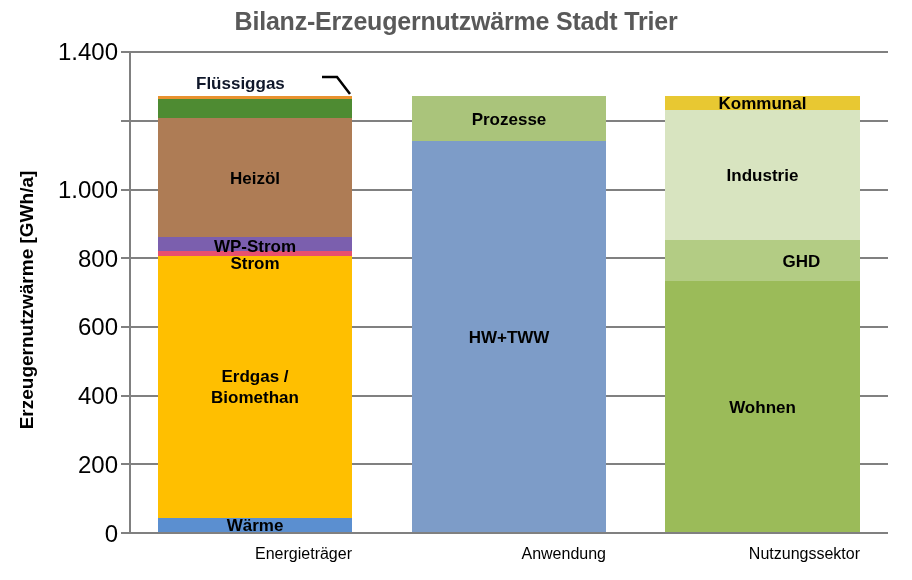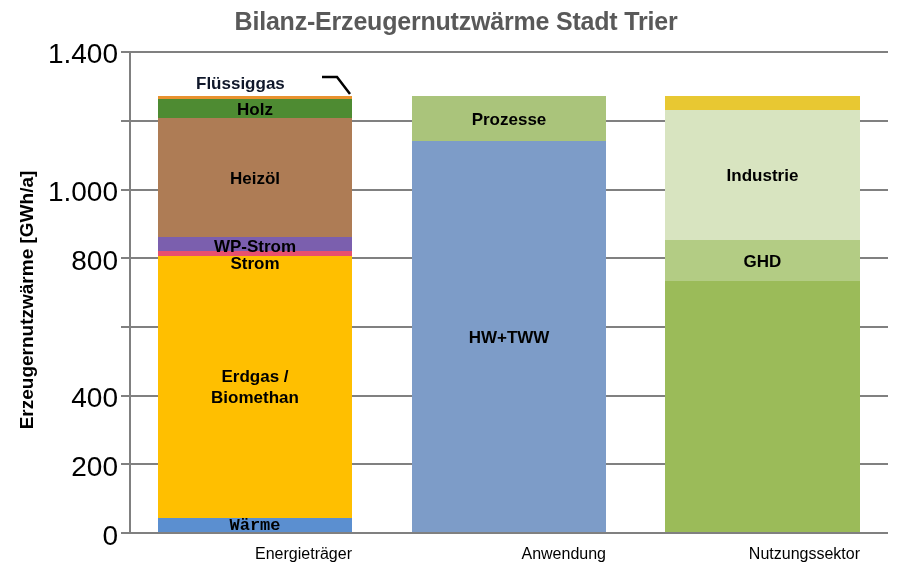--- a/index.html
+++ b/index.html
@@ -42,21 +42,21 @@
     background:#808080;
   }
   #axis-line{
     position:absolute;left:129px;top:51px;width:2px;height:483px;background:#808080;
   }
   .tick{
     position:absolute;left:121px;width:9px;height:2px;background:#808080;
   }
   .ytick-label{
     position:absolute;right:0;width:110px;text-align:right;
-    font-size:28px;color:#000;white-space:nowrap;
+    font-size:24px;color:#000;white-space:nowrap;
   }
   #ytick-labels{position:absolute;left:0;top:0;width:118px;height:580px;}
 
   
   .bar{position:absolute;}
   .seg{position:absolute;left:0;width:100%;}
 
   .seg-label{
     position:absolute;left:0;width:100%;
     text-align:center;
@@ -83,20 +83,21 @@
 <div id="chart-root">
 
   <div id="chart-title">Bilanz-Erzeugernutzwärme Stadt Trier</div>
 
   <div id="y-axis-title">Erzeugernutzwärme [GWh/a]</div>
 
   <div id="ytick-labels">
     <div class="ytick-label" style="top:38px;">1.400</div>
     <div class="ytick-label" style="top:176px;">1.000</div>
     <div class="ytick-label" style="top:245px;">800</div>
+    <div class="ytick-label" style="top:313px;">600</div>
     <div class="ytick-label" style="top:382px;">400</div>
     <div class="ytick-label" style="top:451px;">200</div>
     <div class="ytick-label" style="top:520px;">0</div>
   </div>
 
   <div class="tick" style="top:51px;"></div>
   <div class="tick" style="top:120px;"></div>
   <div class="tick" style="top:189px;"></div>
   <div class="tick" style="top:257px;"></div>
   <div class="tick" style="top:326px;"></div>
@@ -111,46 +112,47 @@
     <div class="gridline" style="top:69px;"></div>
     <div class="gridline" style="top:138px;"></div>
     <div class="gridline" style="top:206px;"></div>
     <div class="gridline" style="top:275px;"></div>
     <div class="gridline" style="top:344px;"></div>
     <div class="gridline" style="top:412px;"></div>
     <div class="gridline" style="top:481px;"></div>
 
     <div class="bar" id="bar-0" style="left: 28px; width: 194px; top: 45.3514px; height: 435.649px;">
         <div class="seg" style="height: 13.7429px; bottom: 0px; background: rgb(91, 143, 208);"></div>
-        <div class="seg-label" style="bottom: -2.12857px; font-family: Liberation Mono, monospace;">Wärme</div>
+        <div class="seg-label" style="bottom: -2.12857px;">Wärme</div>
         <div class="seg" style="height: 262.145px; bottom: 13.7429px; background: rgb(255, 191, 0);"></div>
         <div class="seg-label" style="line-height: 1.25; bottom: 123.315px;">Erdgas /<br>Biomethan</div>
         <div class="seg" style="height: 5.15357px; bottom: 275.888px; background: rgb(232, 80, 110);"></div>
         <div class="seg-label" style="bottom: 260.465px;">Strom</div>
         <div class="seg" style="height: 13.7429px; bottom: 281.041px; background: rgb(123, 95, 174);"></div>
         <div class="seg-label" style="bottom: 276.913px;">WP-Strom</div>
         <div class="seg" style="height: 118.876px; bottom: 294.784px; background: rgb(174, 124, 85);"></div>
         <div class="seg-label" style="bottom: 345.222px;">Heizöl</div>
         <div class="seg" style="height: 18.8964px; bottom: 413.66px; background: rgb(78, 139, 50);"></div>
-        <div class="seg-label" style="bottom: 414.108px;">Holz</div>
         <div class="seg" style="height: 3.09214px; bottom: 432.556px; background: rgb(232, 146, 46);"></div>
       </div>
     <div class="bar" id="bar-1" style="left: 282px; width: 194px; top: 45.3514px; height: 435.649px;">
         <div class="seg" style="height: 390.984px; bottom: 0px; background: rgb(125, 156, 200);"></div>
         <div class="seg-label" style="bottom: 186.492px; text-align: center;">HW+TWW</div>
         <div class="seg" style="height: 44.6643px; bottom: 390.984px; background: rgb(170, 196, 123);"></div>
         <div class="seg-label" style="bottom: 404.316px;">Prozesse</div>
       </div>
     <div class="bar" id="bar-2" style="left: 535px; width: 195px; top: 45.3514px; height: 435.649px;">
         <div class="seg" style="height: 250.807px; bottom: 0px; background: rgb(155, 187, 89);"></div>
+        <div class="seg-label" style="bottom: 116.404px;">Wohnen</div>
         <div class="seg" style="height: 41.2286px; bottom: 250.807px; background: rgb(179, 204, 132);"></div>
-        <div class="seg-label" style="bottom: 262.421px;">GHD</div>
+        <div class="seg-label" style="bottom: 262.421px; padding-left: 39px;">GHD</div>
         <div class="seg" style="height: 129.87px; bottom: 292.036px; background: rgb(216, 228, 192);"></div>
         <div class="seg-label" style="bottom: 347.971px;">Industrie</div>
         <div class="seg" style="height: 13.7429px; bottom: 421.906px; background: rgb(232, 200, 50);"></div>
+        <div class="seg-label" style="bottom: 419.777px;">Kommunal</div>
       </div>
   </div>
 
   <div id="callout-label">Flüssiggas</div>
   <svg id="callout-line" width="48" height="32">
     <polyline points="2,7 17,7 30,24" fill="none" stroke="#000000" stroke-width="2.5"></polyline>
   </svg>
 
   <div class="xcat" style="left:158px;width:194px;">Energieträger</div>
   <div class="xcat" style="left:412px;width:194px;">Anwendung</div>

